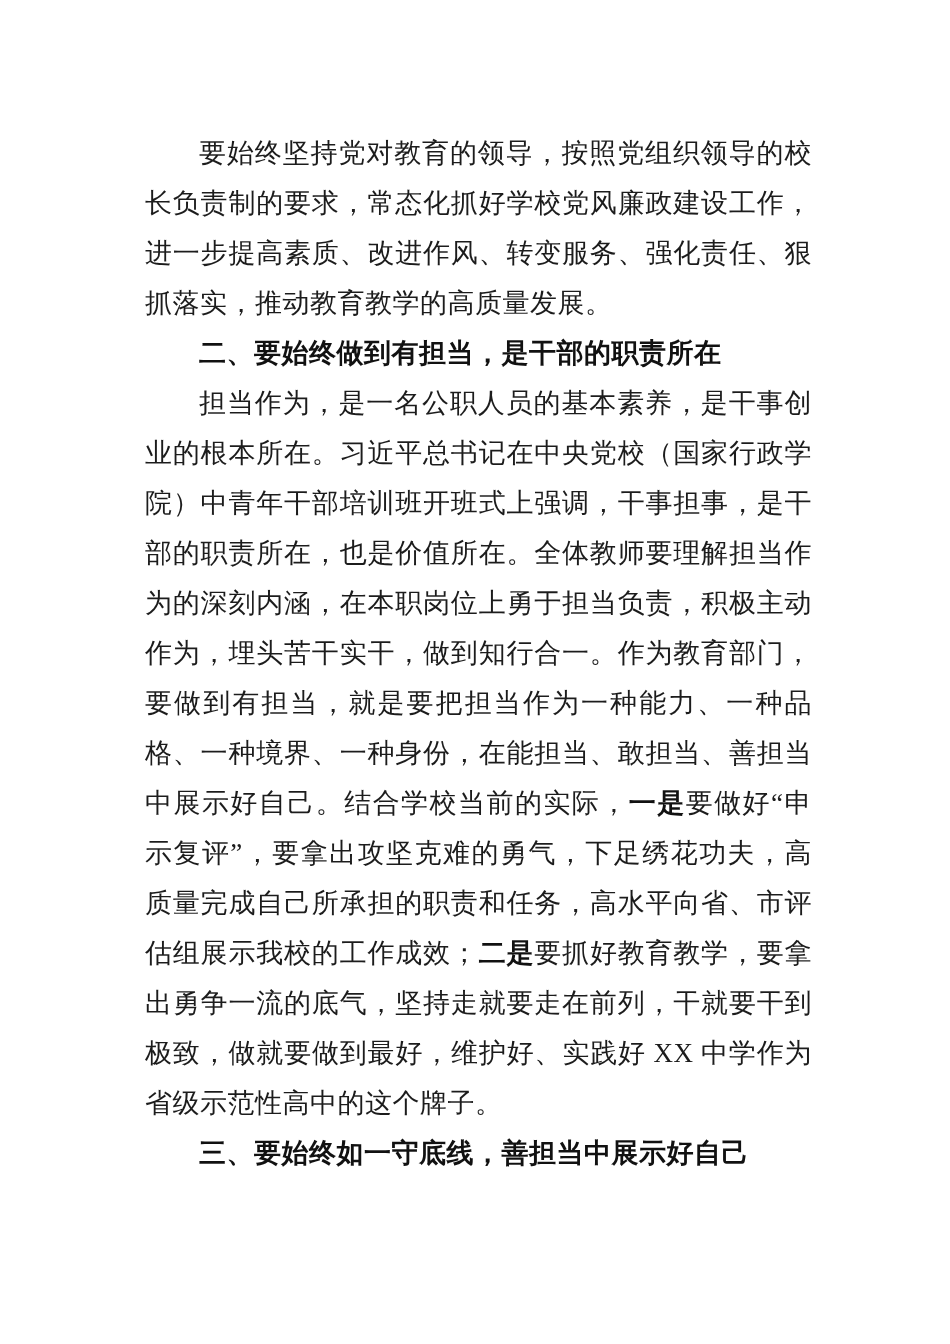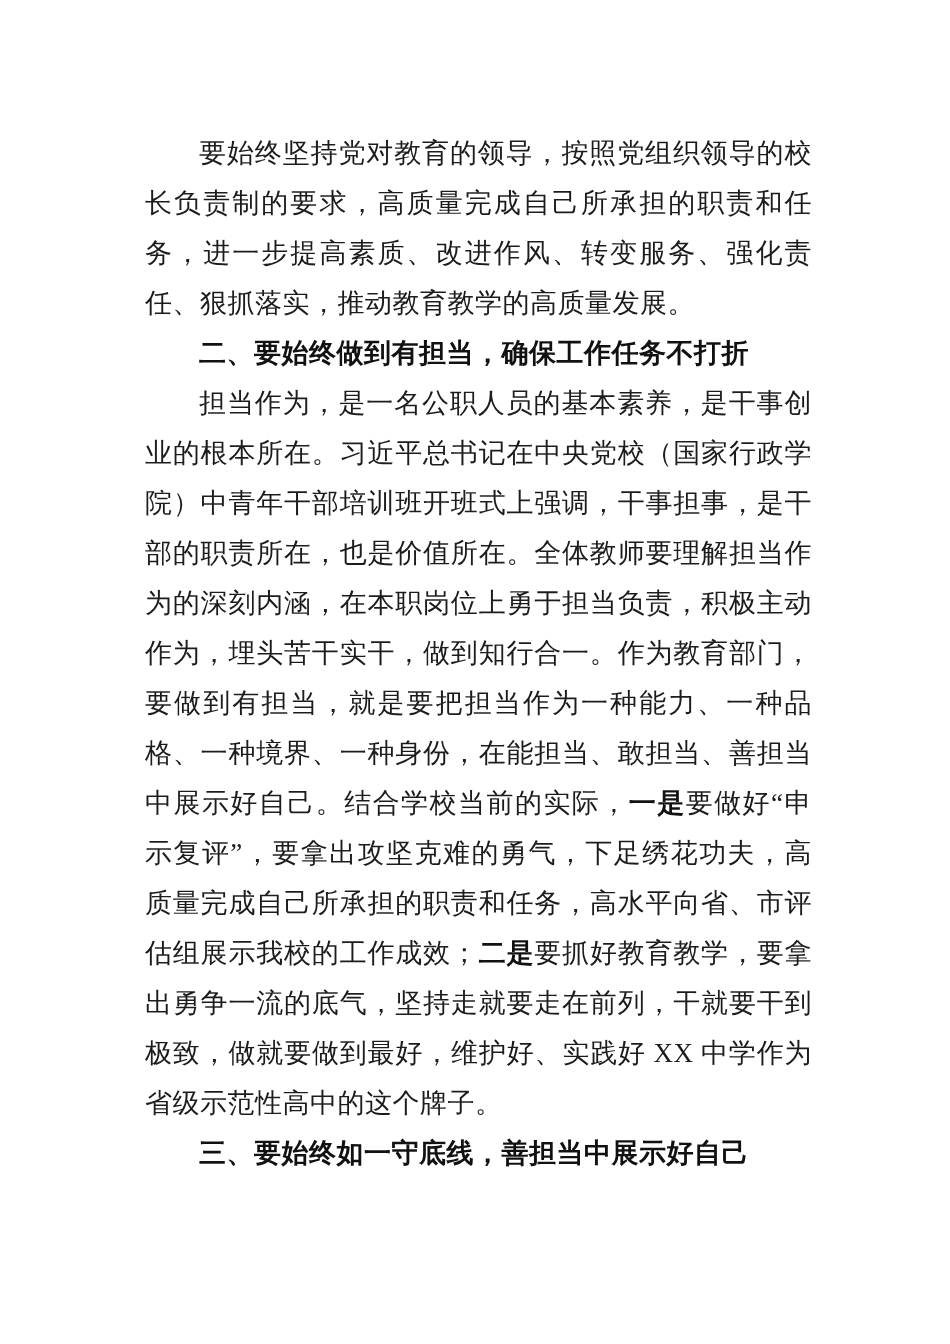--- a/index.html
+++ b/index.html
@@ -36,17 +36,17 @@
     color: #111111;
     text-align: left;
   }
   .seg { font-weight: inherit; }
   .seg.bold { font-weight: 700; color: #111111; }
 </style>
 </head>
 <body style="background: rgb(255, 255, 255);">
 
 <div class="doc-page">
-    <p class="para body" style="color: rgb(28, 28, 28);"><span class="seg">要始终坚持党对教育的领导，按照党组织领导的校长负责制的要求，高质量完成自己所承担的职责和任务，进一步提高素质、改进作风、转变服务、强化责任、狠抓落实，推动教育教学的高质量发展。</span></p>
-    <p class="para heading" style="color: rgb(17, 17, 17);"><span class="seg bold">二、要始终做到有担当，确保工作任务不打折</span></p>
+    <p class="para body" style="color: rgb(28, 28, 28);"><span class="seg">要始终坚持党对教育的领导，按照党组织领导的校长负责制的要求，常态化抓好学校党风廉政建设工作，进一步提高素质、改进作风、转变服务、强化责任、狠抓落实，推动教育教学的高质量发展。</span></p>
+    <p class="para heading" style="color: rgb(17, 17, 17);"><span class="seg bold">二、要始终做到有担当，是干部的职责所在</span></p>
     <p class="para body" style="color: rgb(28, 28, 28);"><span class="seg">担当作为，是一名公职人员的基本素养，是干事创业的根本所在。习近平总书记在中央党校（国家行政学院）中青年干部培训班开班式上强调，干事担事，是干部的职责所在，也是价值所在。全体教师要理解担当作为的深刻内涵，在本职岗位上勇于担当负责，积极主动作为，埋头苦干实干，做到知行合一。作为教育部门，要做到有担当，就是要把担当作为一种能力、一种品格、一种境界、一种身份，在能担当、敢担当、善担当中展示好自己。结合学校当前的实际，</span><span class="seg bold">一是</span><span class="seg">要做好“申示复评”，要拿出攻坚克难的勇气，下足绣花功夫，高质量完成自己所承担的职责和任务，高水平向省、市评估组展示我校的工作成效；</span><span class="seg bold">二是</span><span class="seg">要抓好教育教学，要拿出勇争一流的底气，坚持走就要走在前列，干就要干到极致，做就要做到最好，维护好、实践好 XX 中学作为省级示范性高中的这个牌子。</span></p>
     <p class="para heading" style="color: rgb(17, 17, 17);"><span class="seg bold">三、要始终如一守底线，善担当中展示好自己</span></p>
   </div>
 
 </body></html>

